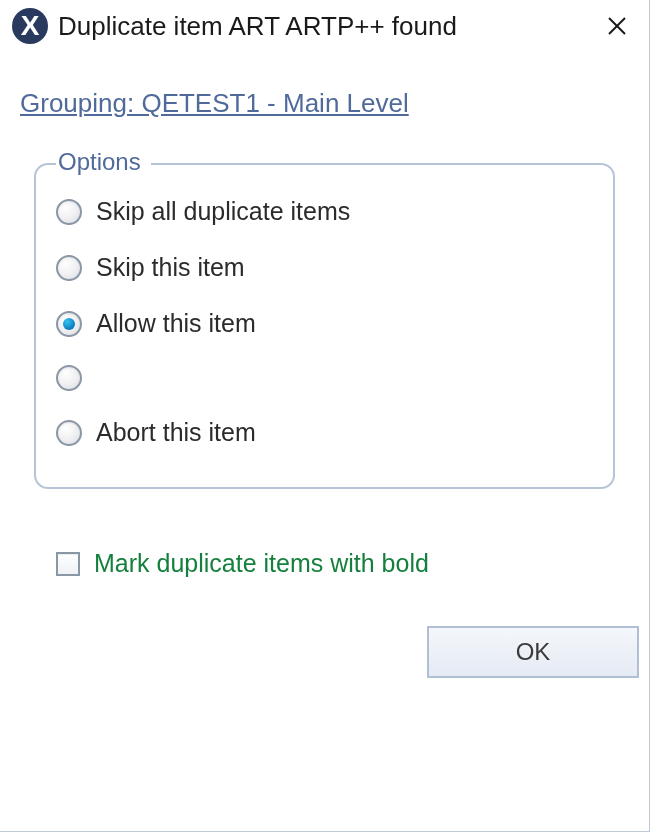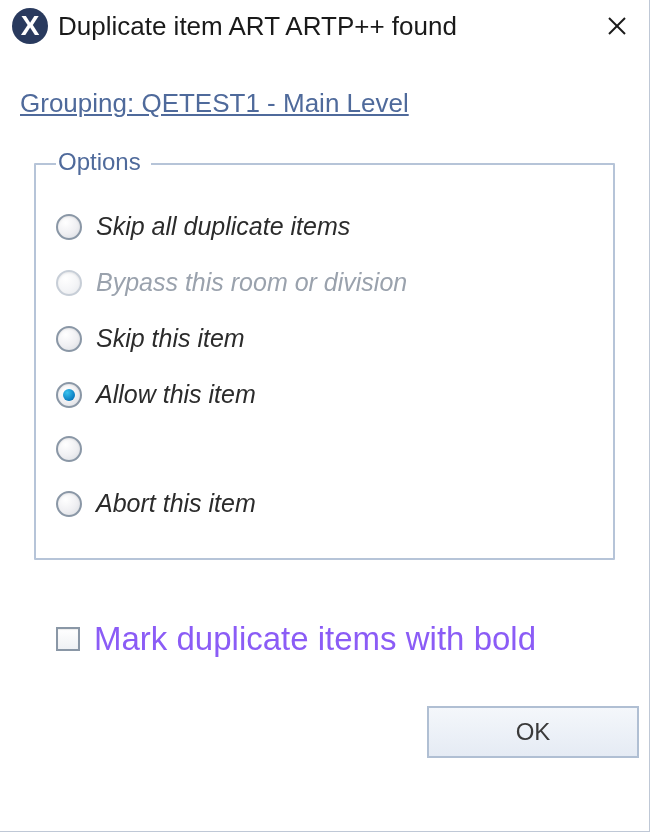--- a/index.html
+++ b/index.html
@@ -62,39 +62,38 @@
 
   .grouping {
     margin: 36px 0 0 20px;
     font-size: 26px;
     color: #4f6a9b;
     text-decoration: underline;
   }
 
   .fieldset {
     border: 2px solid #b6c4d8;
-    border-radius: 1px;
+    border-radius: 14px;
     margin: 44px 34px 0 34px;
-    padding: 47px 20px 40px 20px;
+    padding: 32px 20px 40px 20px;
     position: relative;
   }
   .fieldset .legend {
     position: absolute;
     top: -17px;
     left: 20px;
     background: #ffffff;
     padding: 0 10px 0 2px;
     font-size: 24px;
     color: #4f6a9b;
   }
   .radio-list {
     display: flex;
     flex-direction: column;
     gap: 27px;
-    font-style: italic;
   }
   .radio-row {
     display: flex;
     align-items: center;
     gap: 14px;
     cursor: pointer;
   }
   .radio-row.disabled {
     cursor: default;
   }
@@ -139,22 +138,22 @@
   }
   .checkbox {
     width: 24px;
     height: 24px;
     border: 2px solid #8a97a6;
     background: linear-gradient(180deg, #ffffff 0%, #eff1f4 100%);
     box-shadow: inset 0 1px 1px rgba(0,0,0,0.08);
     flex: 0 0 24px;
   }
   .checkbox-label {
-    font-size: 33px;
-    color: #8b5cf6;
+    font-size: 25px;
+    color: #15803d;
     text-align: center;
   }
 
   .button-bar {
     display: flex;
     justify-content: flex-end;
     gap: 18px;
     padding: 48px 10px 0 0;
   }
   .btn {
@@ -187,24 +186,20 @@
 
 <div class="grouping">Grouping: QETEST1  -  Main Level</div>
 
 <div class="fieldset">
   <div class="legend">Options</div>
   <div class="radio-list" id="radio-list">
       <div class="radio-row">
         <div class="radio"></div>
         <div class="radio-label">Skip all duplicate items</div>
       </div>
-      <div class="radio-row disabled">
-        <div class="radio"></div>
-        <div class="radio-label">Bypass this room or division</div>
-      </div>
       <div class="radio-row">
         <div class="radio"></div>
         <div class="radio-label">Skip this item</div>
       </div>
       <div class="radio-row">
         <div class="radio selected"></div>
         <div class="radio-label">Allow this item</div>
       </div>
       <div class="radio-row">
         <div class="radio"></div>

